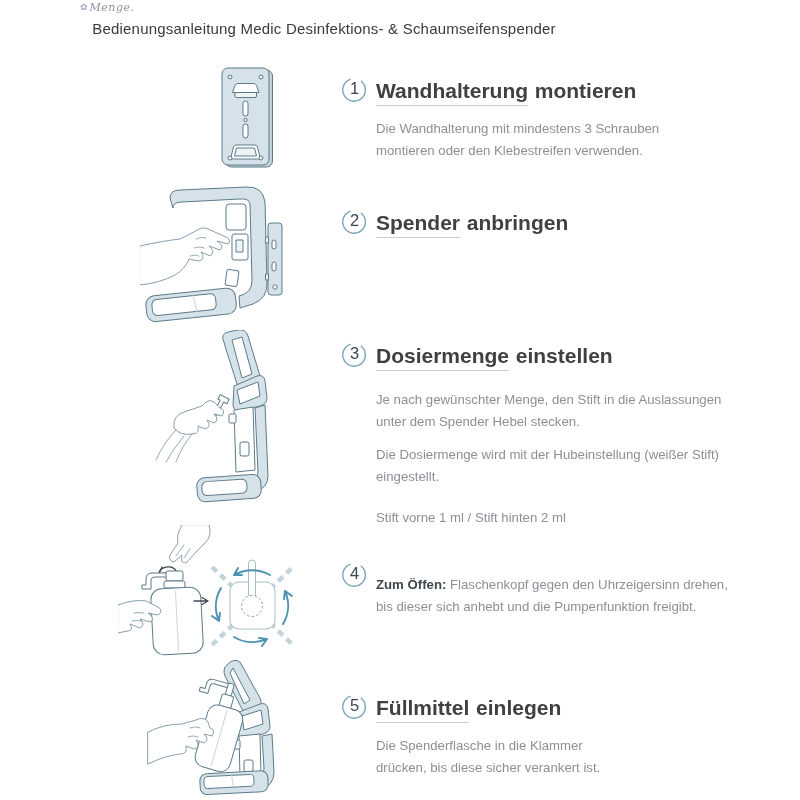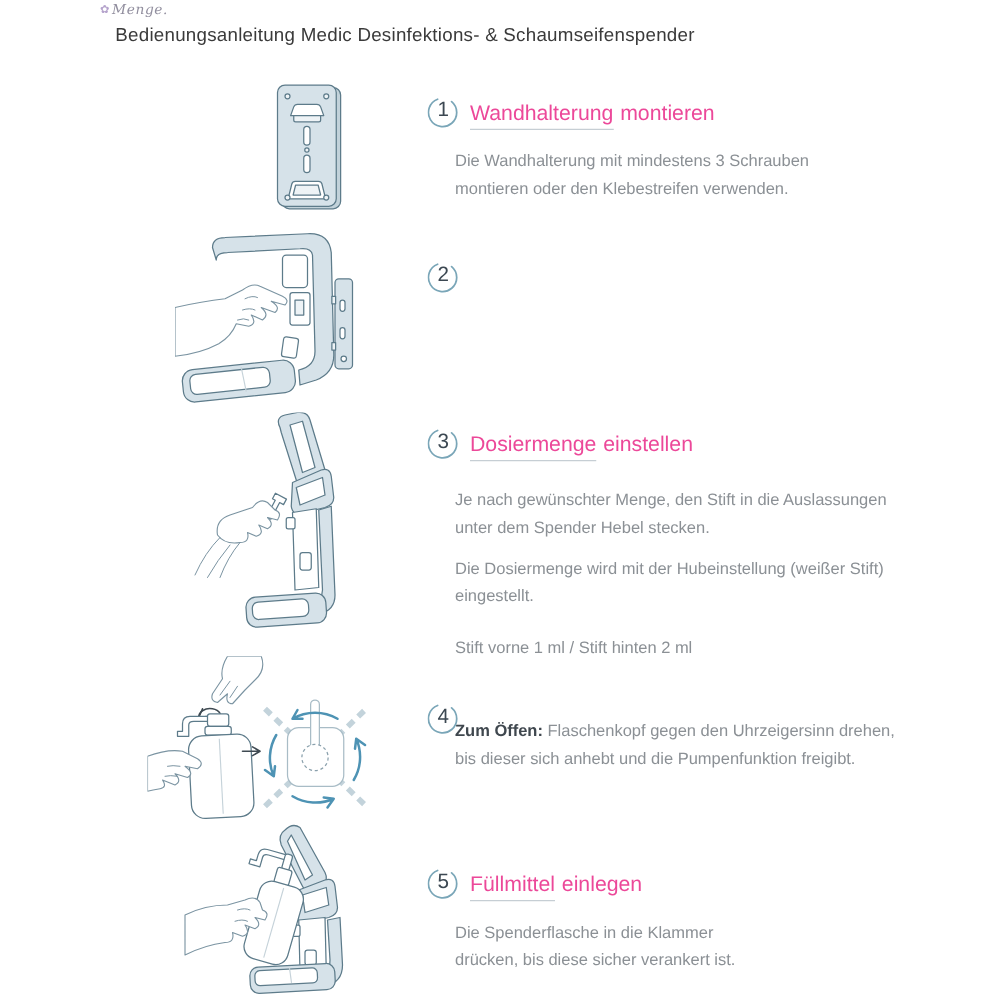--- a/index.html
+++ b/index.html
@@ -12,24 +12,24 @@
                letter-spacing:.5px;line-height:12px;}
   
   .title{position:absolute;left:0;top:20px;width:648px;margin:0;text-align:center;
          font-size:15px;font-weight:400;color:#3a3a3a;letter-spacing:.2px;}
   
   .step{position:absolute;left:342px;width:450px;}
   .badge{position:absolute;left:0;top:0;width:26px;height:30px;}
   .badge svg{position:absolute;left:0;top:0;}
   .badge .num{position:absolute;left:0;top:5px;width:25px;text-align:center;
               font-size:16.5px;color:#3c4852;}
-  .step h2{margin:5px 0 0 34px;font-size:17px;line-height:24px;font-weight:400;color:#ec4899;}
+  .step h2{margin:5px 0 0 34px;font-size:21px;line-height:24px;font-weight:700;color:#404040;}
   .step h2 .uword{border-bottom:1px solid #c6ced4;padding-bottom:3px;}
   .step h2 .rest{margin-left:.32em;}
-  .step .step-body{margin:15px 0 0 22px;}
+  .step .step-body{margin:15px 0 0 34px;}
   .step .step-body p{margin:0 0 11px;font-size:13.2px;line-height:22px;color:#8b9095;
                      white-space:pre-line;}
   .step .step-body p b{color:#3f474e;font-weight:700;}
   .step .step-body p .after-lead{margin-left:.28em;text-align:right;}
   
   .illus{position:absolute;}
   .il-fill{fill:#d6e2e9;stroke:#5d7b8a;stroke-width:1;stroke-linejoin:round;}
   .il-white{fill:#ffffff;stroke:#5d7b8a;stroke-width:1;stroke-linejoin:round;}
   .il-soft{fill:#eef3f6;stroke:#5d7b8a;stroke-width:1;stroke-linejoin:round;}
   .il-hand{fill:#ffffff;stroke:#7b94a2;stroke-width:.9;stroke-linejoin:round;stroke-linecap:round;}
@@ -211,20 +211,21 @@
     </div>
   </section>
 
   <section class="step" style="top:206px">
     <div class="badge">
       <svg width="26" height="30" viewBox="0 0 26 30">
         <path d="M8.1 5.4 A11.3 11.3 0 1 0 19.3 7.3" fill="none" stroke="#7aa6b8" stroke-width="1.4" stroke-linecap="round"></path>
       </svg>
       <span class="num">2</span>
     </div>
+    <h2><span class="uword">Spender</span><span class="rest">anbringen</span></h2>
   </section>
 
   <section class="step" style="top:339px">
     <div class="badge">
       <svg width="26" height="30" viewBox="0 0 26 30">
         <path d="M8.1 5.4 A11.3 11.3 0 1 0 19.3 7.3" fill="none" stroke="#7aa6b8" stroke-width="1.4" stroke-linecap="round"></path>
       </svg>
       <span class="num">3</span>
     </div>
     <h2><span class="uword">Dosiermenge</span><span class="rest">einstellen</span></h2>

